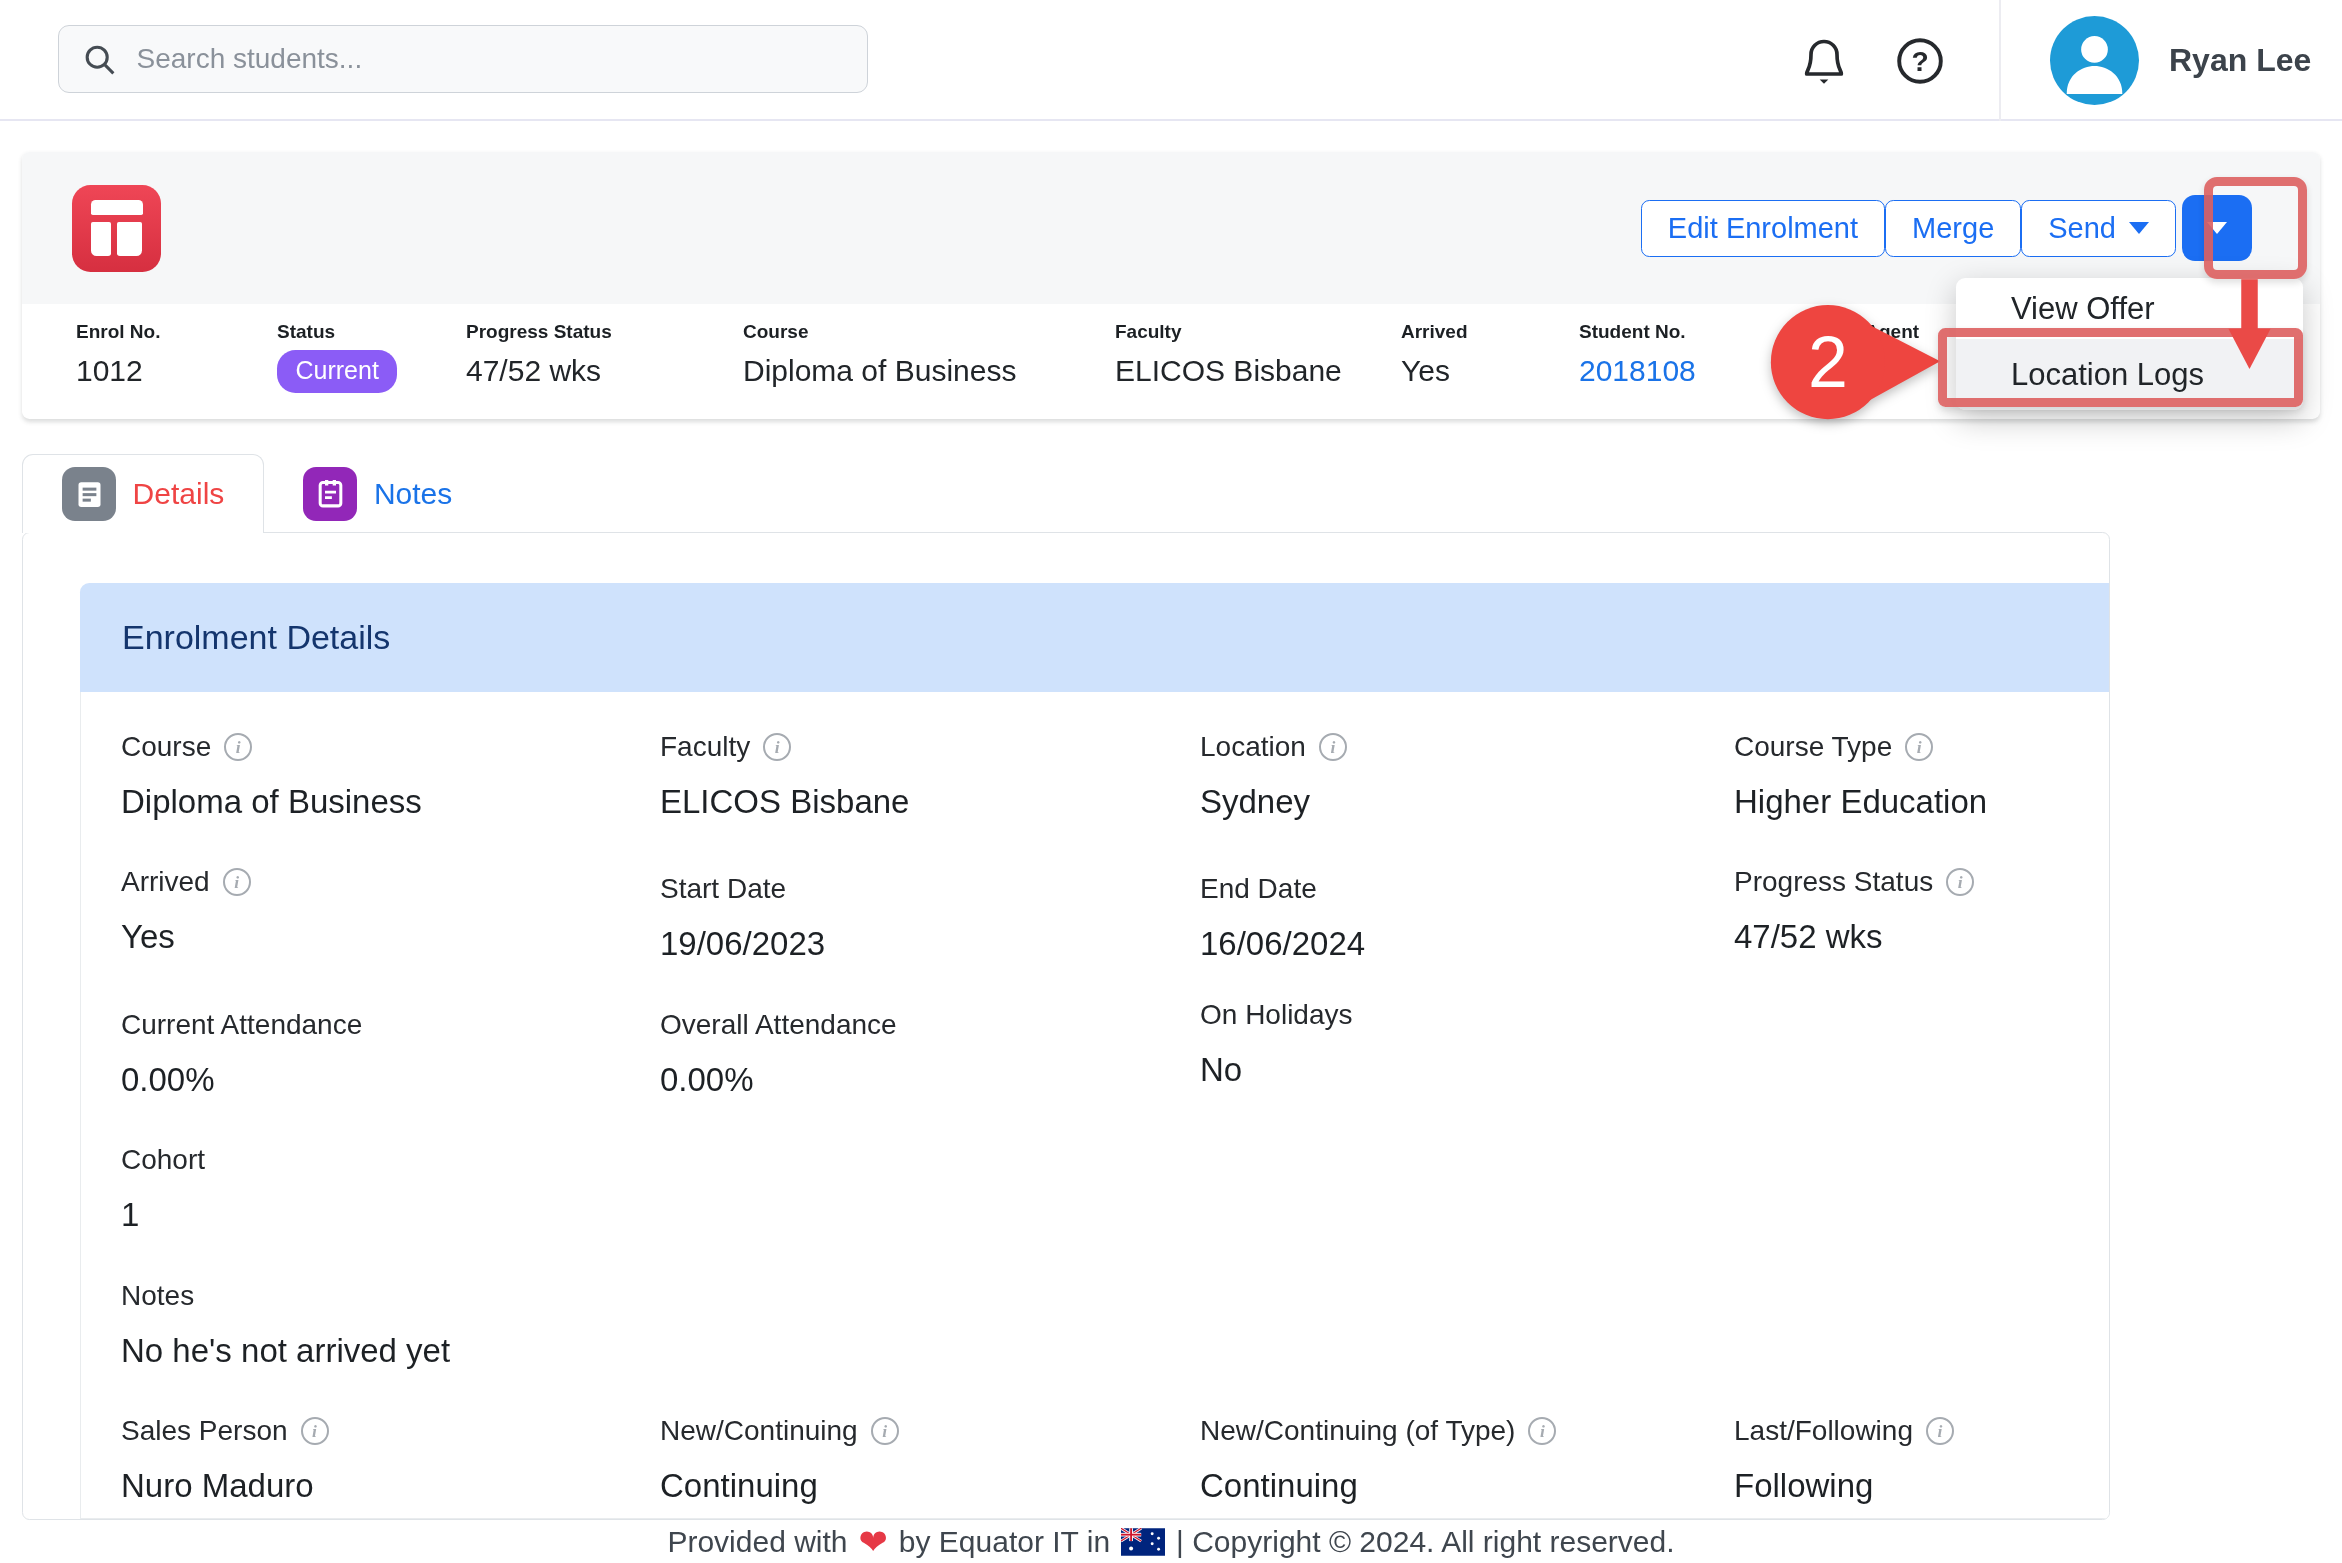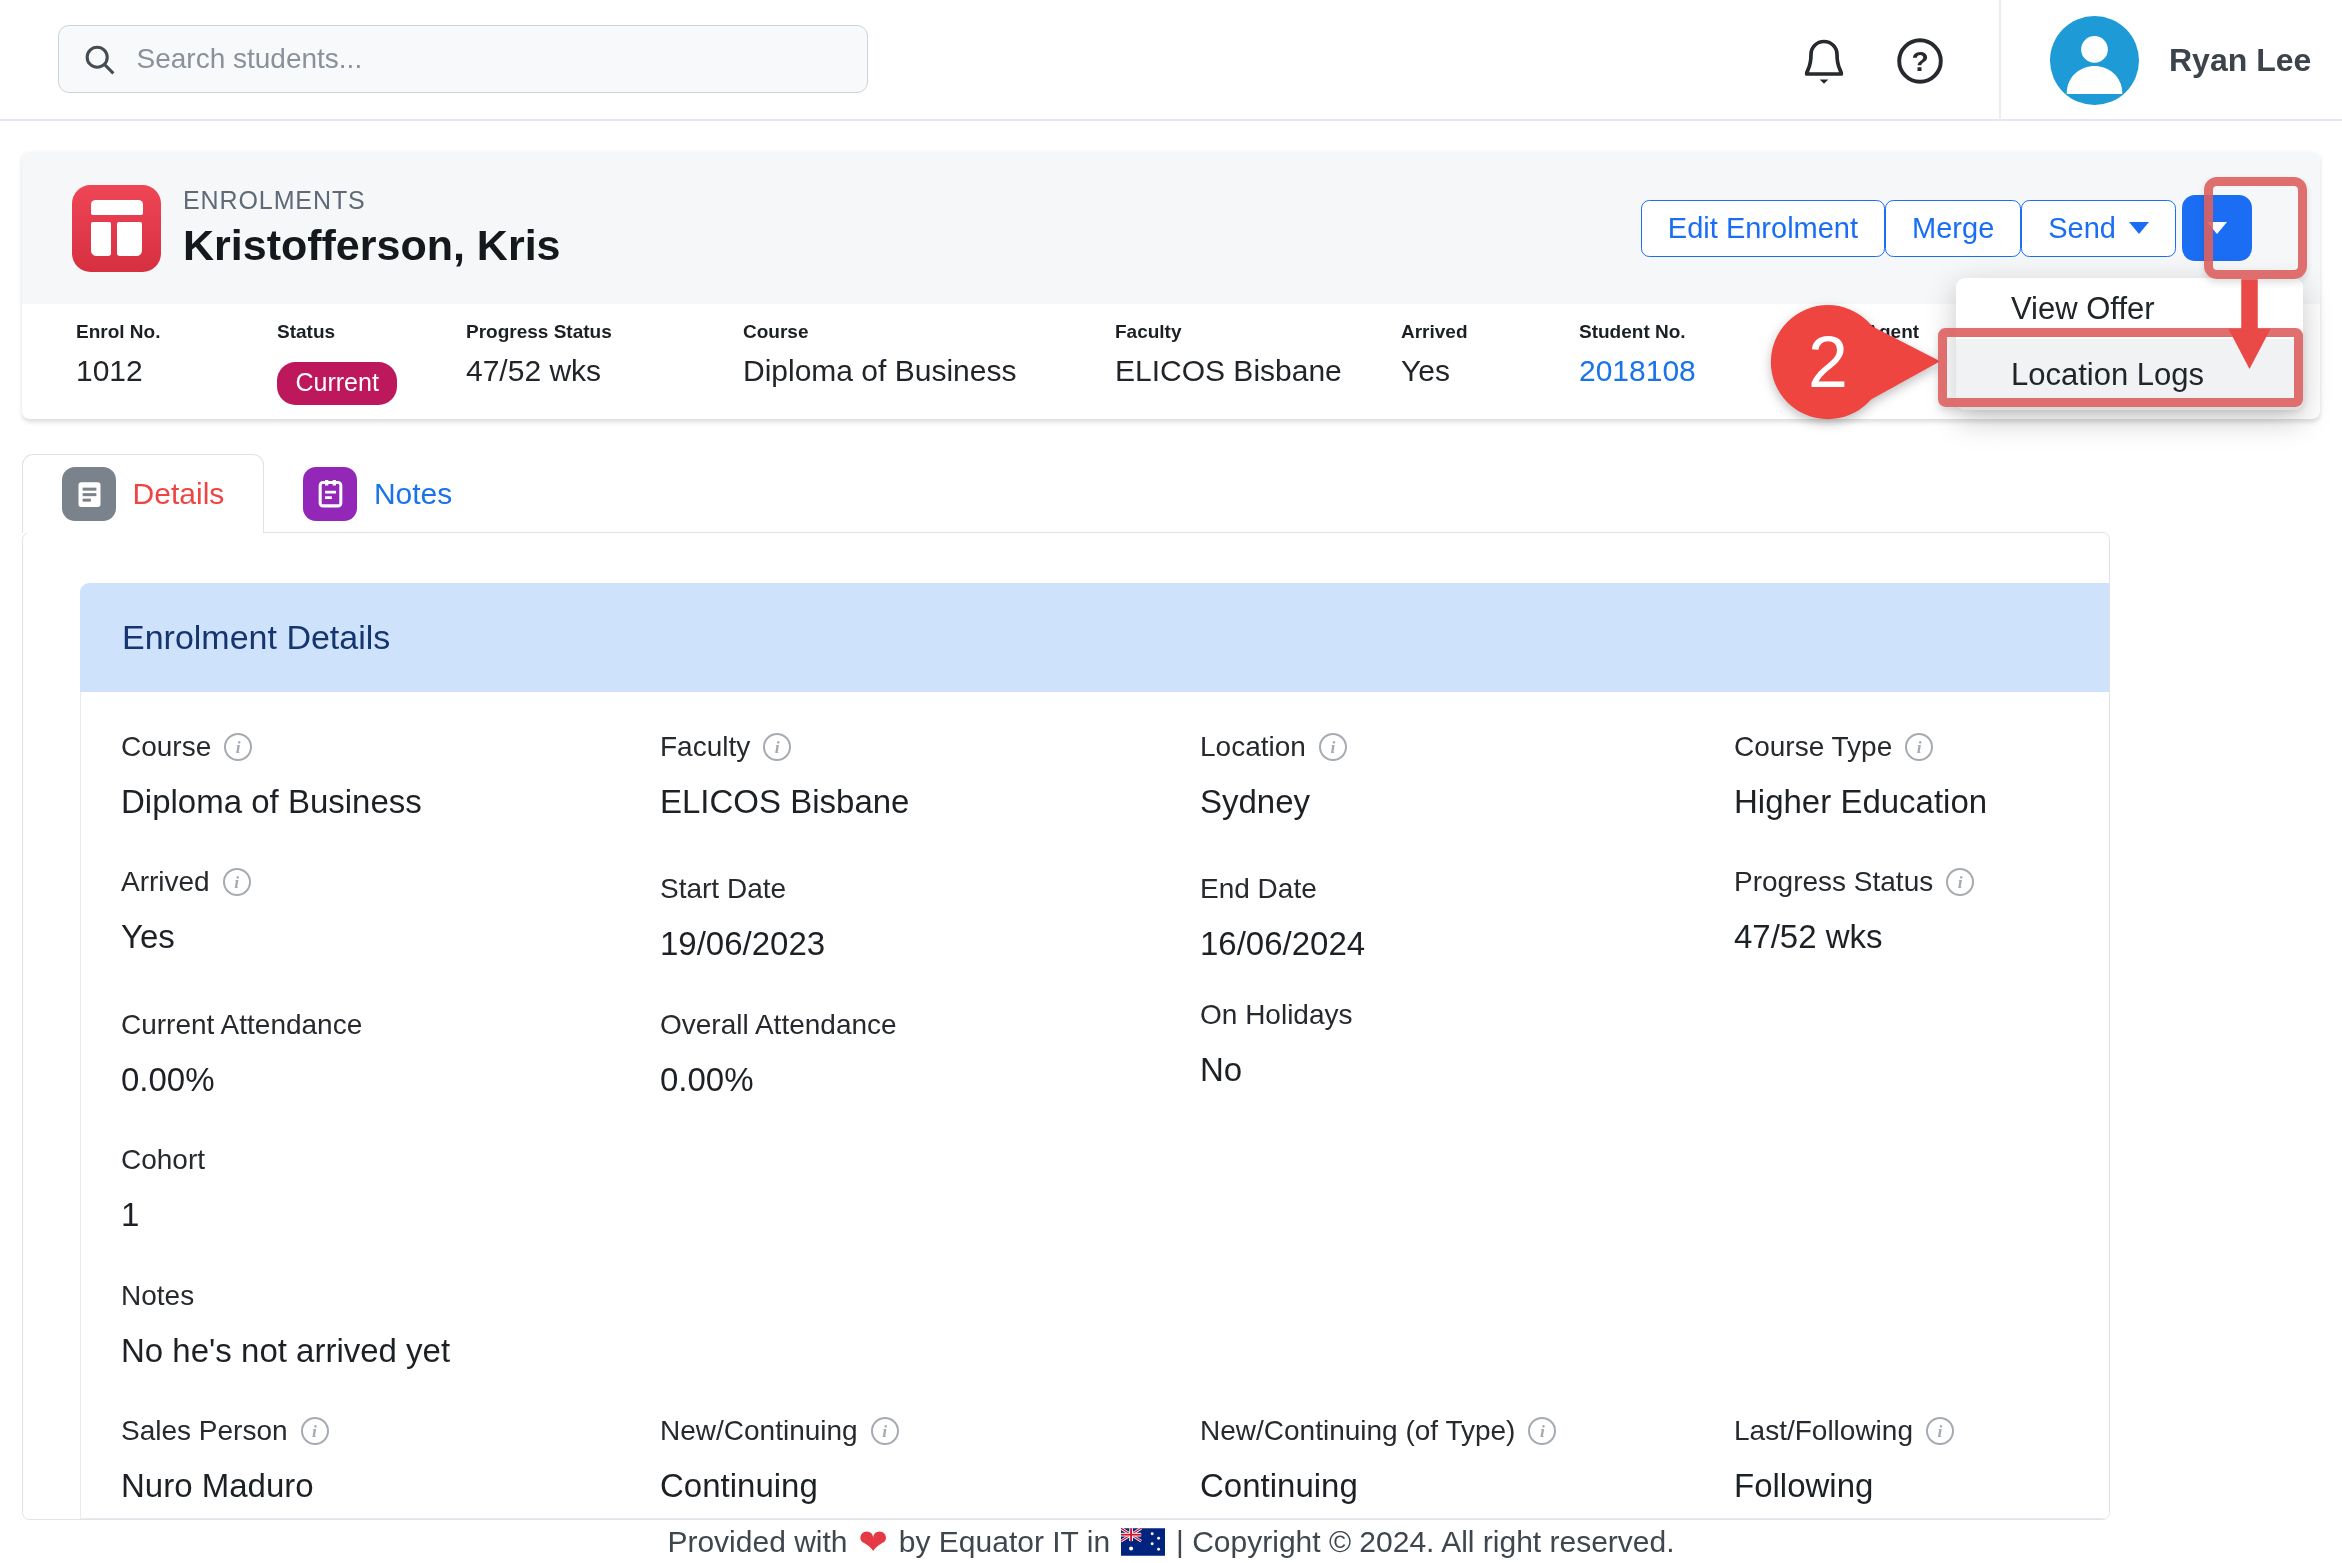--- a/index.html
+++ b/index.html
@@ -42,22 +42,22 @@
   .caret-down { width:0; height:0; border-left:10px solid transparent; border-right:10px solid transparent;
     border-top:12px solid #1b6ef3; display:inline-block; }
   .btn-caret { width:70px; height:66px; background:#1b6ef3; border:none; border-radius:13px;
     display:flex; align-items:center; justify-content:center; cursor:pointer; margin-left:5.5px; }
   .btn-caret .caret-down { border-top-color:#fff; }
 
   .header-info { height:114px; background:#fff; border-radius:0 0 7.4px 7.4px; position:relative; }
   .sum-col { position:absolute; top:16.6px; }
   .sum-label { font-size:19px; font-weight:700; color:#1c2024; white-space:nowrap; }
   .sum-value { font-size:30px; color:#212529; margin-top:11px; white-space:nowrap; }
-  .badge-green { display:inline-block; background:#be185d; color:#fff; font-size:25px;
-    padding:6.5px 18.5px 8.3px; border-radius:18.5px; margin-top:19px; }
+  .badge-green { display:inline-block; background:#8b5cf6; color:#fff; font-size:25px;
+    padding:6.5px 18.5px 8.3px; border-radius:18.5px; margin-top:7px; }
   .link-blue { color:#1a73e8; }
 
   
   .tabs-row { position:absolute; left:22px; top:454px; height:79px; display:flex; z-index:3; }
   .tab { display:flex; align-items:center; gap:16.6px; padding:0 39px; height:79px; }
   .tab.active { background:#fff; border:1.8px solid #dfe3e7; border-bottom:none; border-radius:11px 11px 0 0; }
   .tab-icon { width:54px; height:54px; border-radius:13px; display:flex; align-items:center; justify-content:center; }
   .tab-icon.gray { background:#7a828c; }
   .tab-icon.purple { background:#9227b8; }
   .tab-label { font-size:30px; color:#ef4444; }
@@ -128,24 +128,20 @@
   </div>
   <div class="username">Ryan Lee</div>
 </div>
 
 <div class="header-card">
   <div class="header-top">
     <div class="app-icon">
       <div class="w1"></div>
         <div class="w2"></div>
         <div class="w3"></div>
-    </div>
-    <div class="header-titles">
-      <div class="app-label">ENROLMENTS</div>
-      <div class="page-title">Kristofferson, Kris</div>
     </div>
     <div class="header-actions">
       <button class="btn-outline">Edit Enrolment</button>
       <button class="btn-outline">Merge</button>
       <button class="btn-outline">
         <span>Send</span>
         <span class="caret-down"></span>
       </button>
       <button class="btn-caret">
         <span class="caret-down"></span>

